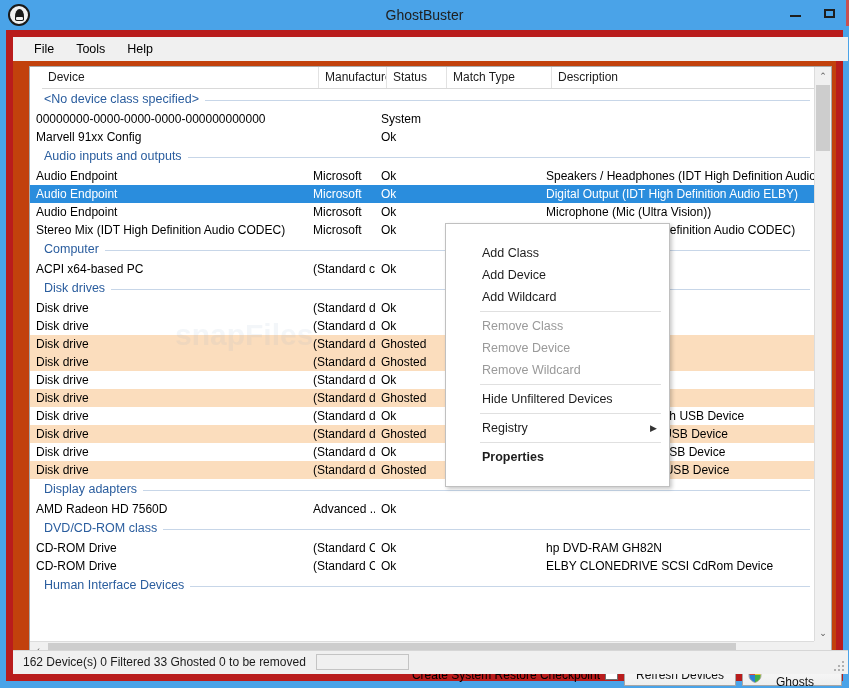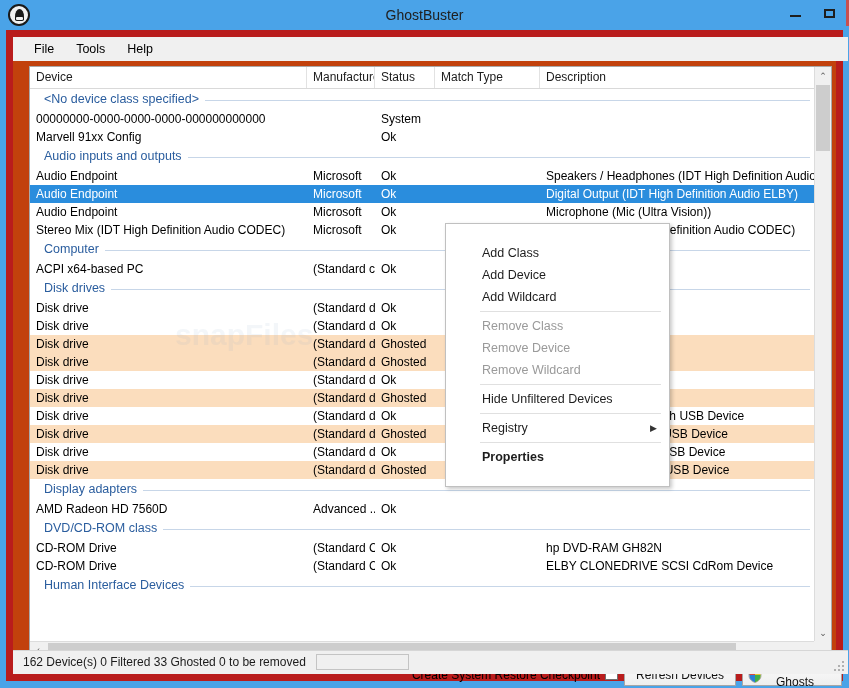--- a/index.html
+++ b/index.html
@@ -131,20 +131,21 @@
   
   .listview {
     position: absolute;
     left: 16px;
     top: 29px;
     width: 803px;
     height: 593px;
     background: #ffffff;
     border: 1px solid #a9a9a9;
     box-sizing: border-box;
+    padding-left: 12px;
   }
   .lv-header {
     position: relative;
     height: 22px;
     background: #ffffff;
     border-bottom: 1px solid #d9d9d9;
     box-sizing: border-box;
   }
   .lv-col {
     position: absolute;

